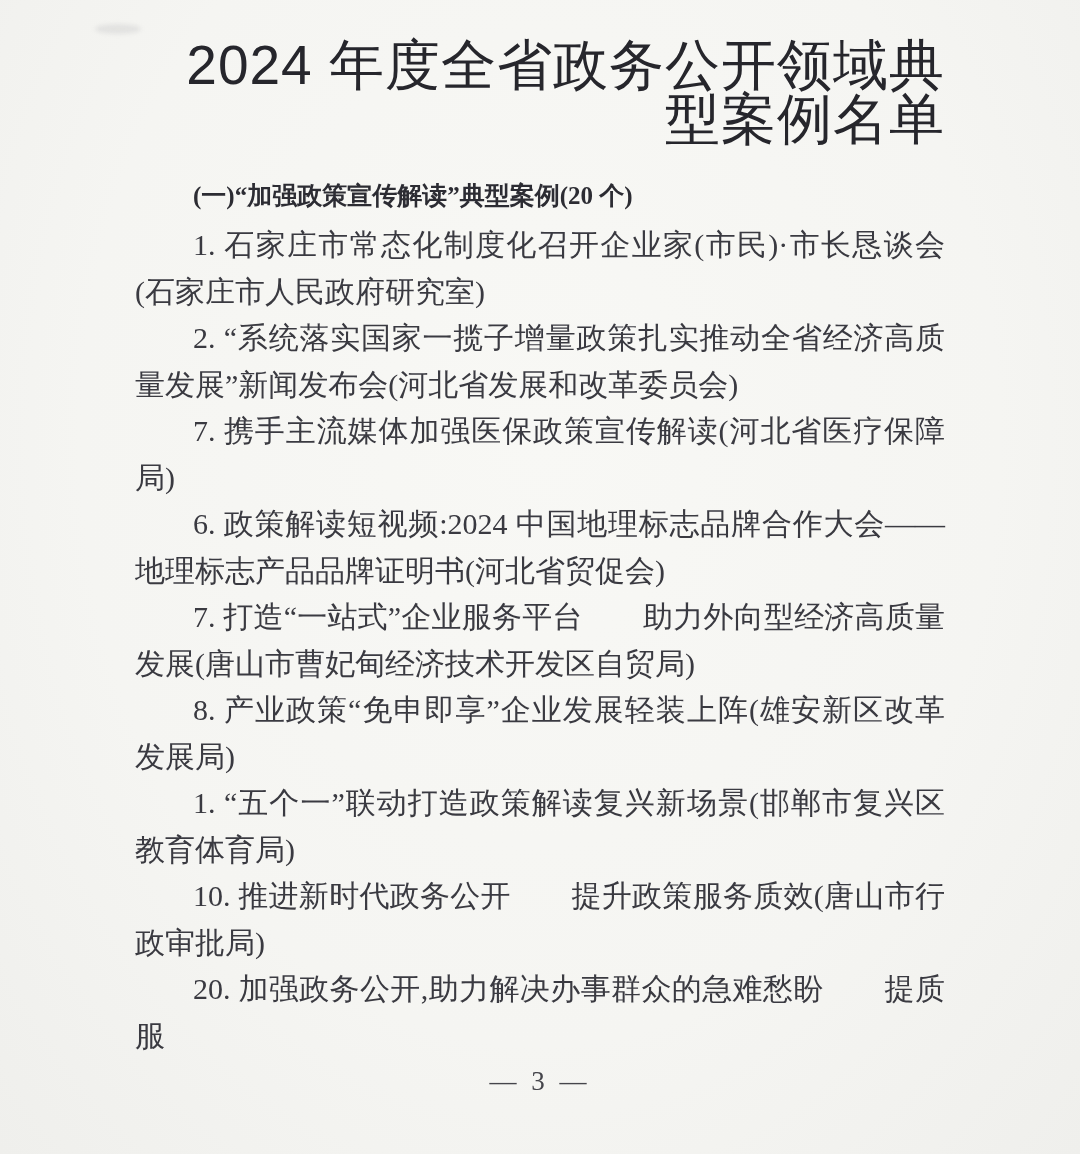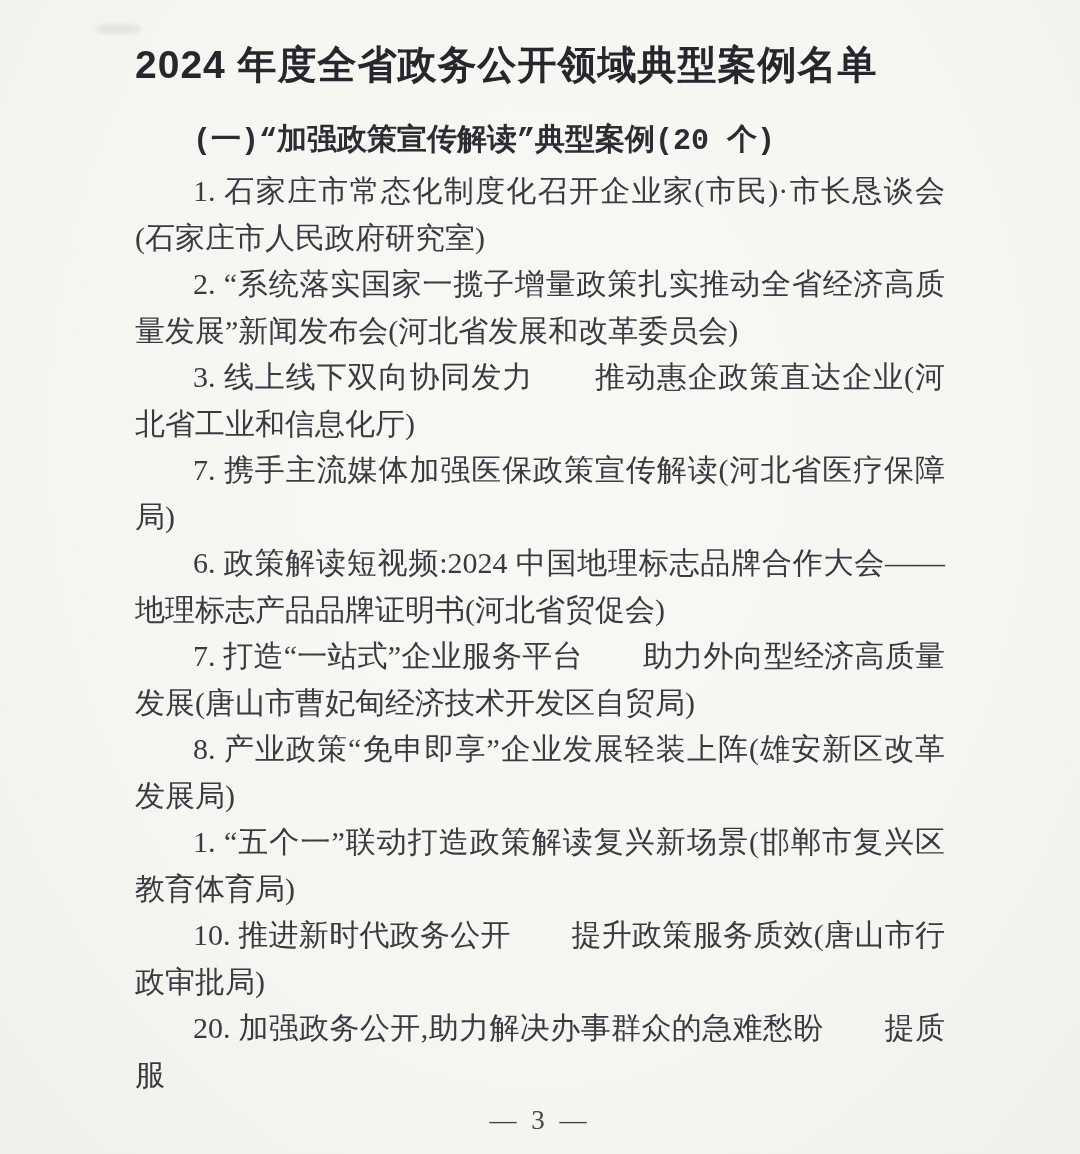--- a/index.html
+++ b/index.html
@@ -13,32 +13,32 @@
     width: 1080px;
     height: 1154px;
     margin: 0 auto;
     padding: 26px 135px 0 135px;
     background: radial-gradient(ellipse at 50% 38%, #f8f8f5 0%, #f5f5f2 60%, #efefec 100%);
     color: #3a3a41;
     overflow: hidden;
   }
   .doc-title {
     font-family: "Liberation Sans", sans-serif;
-    font-weight: 700;
-    font-size: 39px;
+    font-weight: 400;
+    font-size: 55px;
     line-height: 54px;
     letter-spacing: 1px;
-    text-align: left;
+    text-align: right;
     color: #26262c;
     margin: 12px 0 26px 0;
   }
   .section-heading {
-    font-family: Liberation Mono, monospace;
+    font-family: Liberation Serif, serif;
     font-weight: 700;
-    font-size: 30px;
+    font-size: 25px;
     line-height: 47px;
     text-indent: 58px;
     color: #2c2c33;
     margin: 0 0 3px 0;
   }
   .item {
     font-family: "Liberation Serif", serif;
     font-size: 30px;
     line-height: 46.5px;
     text-indent: 58px;
@@ -71,21 +71,20 @@
 
 <div class="page">
   <div class="smudge"></div>
 
   <h1 class="doc-title">2024 年度全省政务公开领域典型案例名单</h1>
 
   <p class="section-heading">(一)“加强政策宣传解读”典型案例(20 个)</p>
 
   <p class="item">1. 石家庄市常态化制度化召开企业家(市民)·市长恳谈会(石家庄市人民政府研究室)</p>
   <p class="item">2. “系统落实国家一揽子增量政策扎实推动全省经济高质量发展”新闻发布会(河北省发展和改革委员会)</p>
-  <p class="item">3. 线上线下双向协同发力　　推动惠企政策直达企业(河北省工业和信息化厅)</p>
   <p class="item">7. 携手主流媒体加强医保政策宣传解读(河北省医疗保障局)</p>
   <p class="item">6. 政策解读短视频:2024 中国地理标志品牌合作大会——地理标志产品品牌证明书(河北省贸促会)</p>
   <p class="item">7. 打造“一站式”企业服务平台　　助力外向型经济高质量发展(唐山市曹妃甸经济技术开发区自贸局)</p>
   <p class="item">8. 产业政策“免申即享”企业发展轻装上阵(雄安新区改革发展局)</p>
   <p class="item">1. “五个一”联动打造政策解读复兴新场景(邯郸市复兴区教育体育局)</p>
   <p class="item">10. 推进新时代政务公开　　提升政策服务质效(唐山市行政审批局)</p>
   <p class="item">20. 加强政务公开,助力解决办事群众的急难愁盼　　提质服</p>
 
   <div class="page-footer">— 3 —</div>
 </div>

